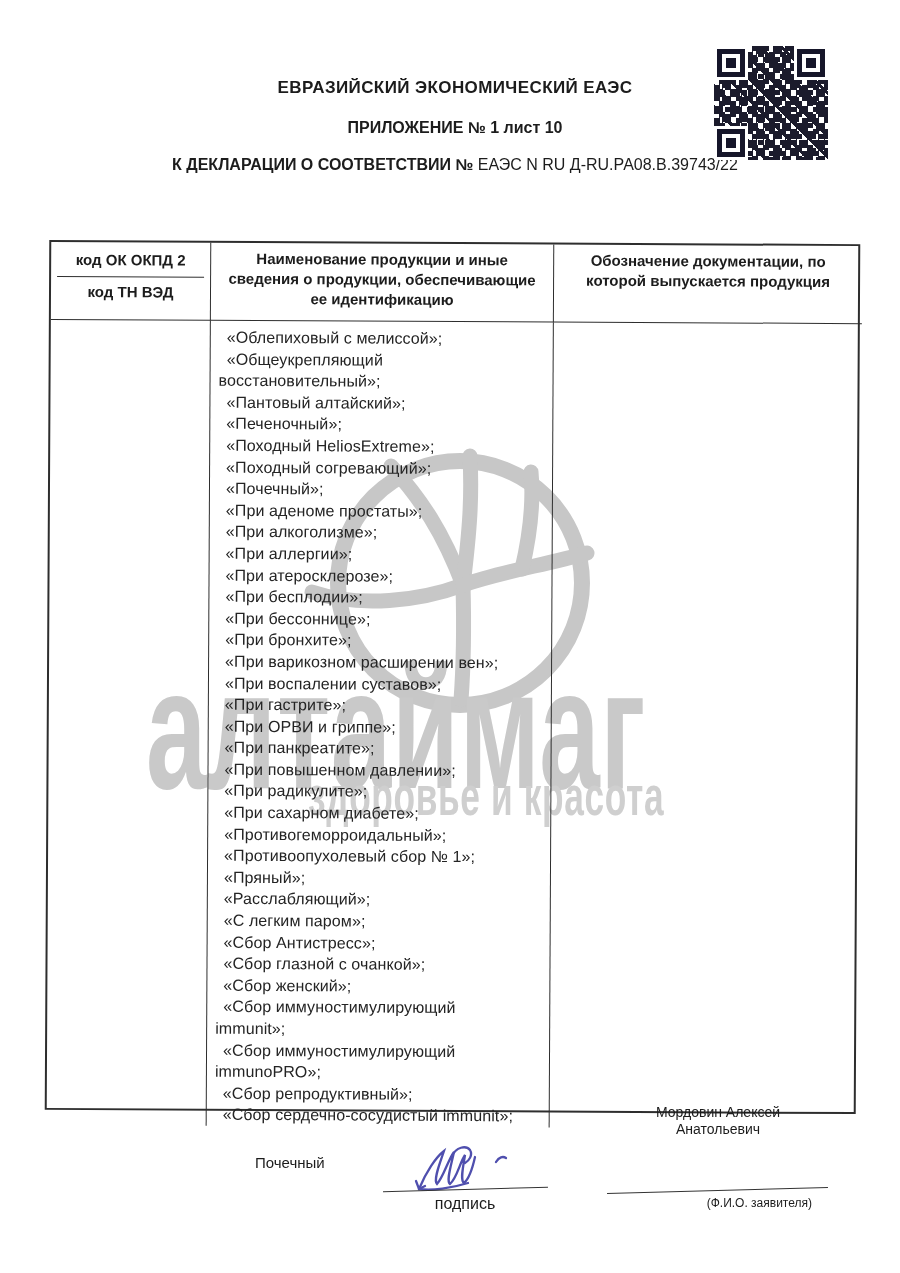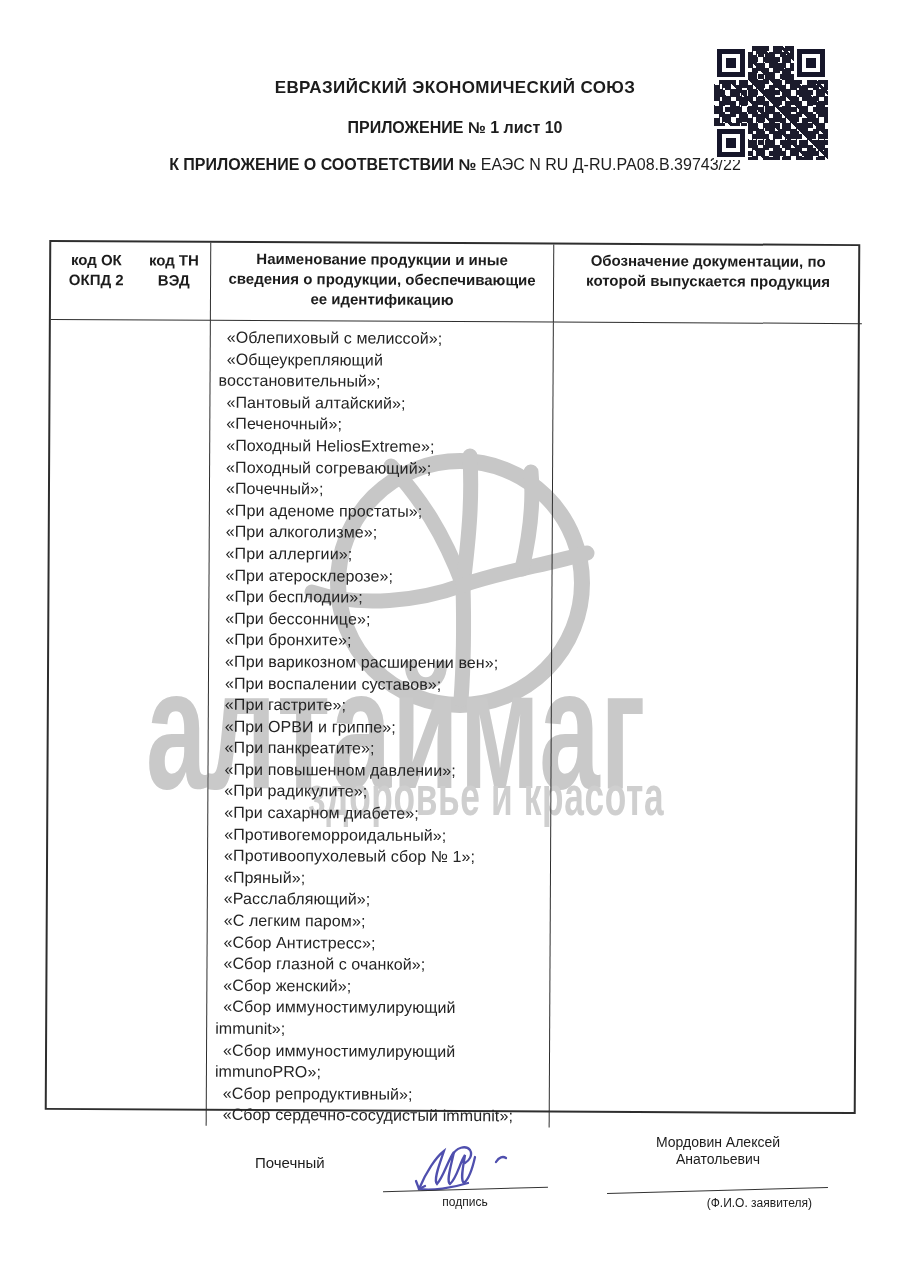--- a/index.html
+++ b/index.html
@@ -41,30 +41,30 @@
   
   .table{
     position:absolute;left:47px;top:242px;width:811px;height:870px;box-sizing:border-box;
     border:2px solid #2e2e2e;display:grid;grid-template-columns:160px 343px 308px;grid-template-rows:78px 1fr;
     transform:rotate(.3deg);background:transparent;
   }
   .cell{box-sizing:border-box;}
   .b-r{border-right:1.6px solid #2e2e2e;}
   .b-b{border-bottom:1.6px solid #2e2e2e;}
   .th{font-size:15px;font-weight:bold;text-align:center;line-height:20px;padding:6px 8px 0 8px;}
-  .th-codes{display:flex;flex-direction:row;align-items:stretch;padding:8px 4px 0 4px;}
+  .th-codes{display:flex;flex-direction:column;align-items:stretch;padding:8px 4px 0 4px;}
   .code-sep{height:0;border-bottom:1.8px solid #2e2e2e;margin:6px 2px 5px 2px;}
   .products{padding:6px 26px 0 8px;font-size:16px;line-height:21.6px;color:#242424;letter-spacing:.1px;}
   .product-line{text-indent:8px;}
   
   .foot-label{position:absolute;left:255px;top:1154px;font-size:15px;}
   .sig-line{position:absolute;left:383px;top:1189px;width:165px;height:0;border-top:1.6px solid #333;transform:rotate(-1.6deg);}
-  .sig-caption{position:absolute;left:400px;top:1195px;width:130px;text-align:center;font-size:12px;}
+  .sig-caption{position:absolute;left:400px;top:1195px;width:130px;text-align:center;font-size:16px;}
   .sig-svg{position:absolute;left:380px;top:1130px;}
-  .name-block{position:absolute;left:638px;top:1134px;width:160px;text-align:center;font-size:14px;line-height:17px;}
+  .name-block{position:absolute;left:638px;top:1104px;width:160px;text-align:center;font-size:14px;line-height:17px;}
   .name-line{position:absolute;left:607px;top:1190px;width:221px;height:0;border-top:1.6px solid #333;transform:rotate(-1.6deg);}
   .name-caption{position:absolute;left:622px;top:1196px;width:190px;text-align:right;font-size:12px;}
   .content{position:relative;z-index:1;}
   .wm{z-index:0;}
 </style>
 </head>
 <body>
 
 <div class="page">
 
@@ -77,23 +77,23 @@
       <path d="M 463 585 C 470 528 472 497 470 456" stroke-width="15"></path>
       <path d="M 463 585 C 500 572 545 565 587 553" stroke-width="15"></path>
       <path d="M 522 569 C 530 535 534 505 531 472" stroke-width="15"></path>
     </g>
   </svg>
   <div class="wm wm-brand">алтаймаг</div>
   <div class="wm wm-tagline">здоровье и красота</div>
 
   <div class="content">
 
-    <div class="head head-org">ЕВРАЗИЙСКИЙ ЭКОНОМИЧЕСКИЙ СОЮЗ</div>
+    <div class="head head-org">ЕВРАЗИЙСКИЙ ЭКОНОМИЧЕСКИЙ ЕАЭС</div>
     <div class="head head-appendix">ПРИЛОЖЕНИЕ № 1 лист 10</div>
-    <div class="head head-decl"><span>К ПРИЛОЖЕНИЕ О СООТВЕТСТВИИ № </span><span class="decl-number">ЕАЭС N RU Д-RU.РА08.В.39743/22</span></div>
+    <div class="head head-decl"><span>К ДЕКЛАРАЦИИ О СООТВЕТСТВИИ № </span><span class="decl-number">ЕАЭС N RU Д-RU.РА08.В.39743/22</span></div>
 
     <div class="qr">
       <div class="qr-finder qr-f-tl">
           <i></i>
         </div>
       <div class="qr-finder qr-f-tr">
           <i></i>
         </div>
       <div class="qr-finder qr-f-bl">
           <i></i>

